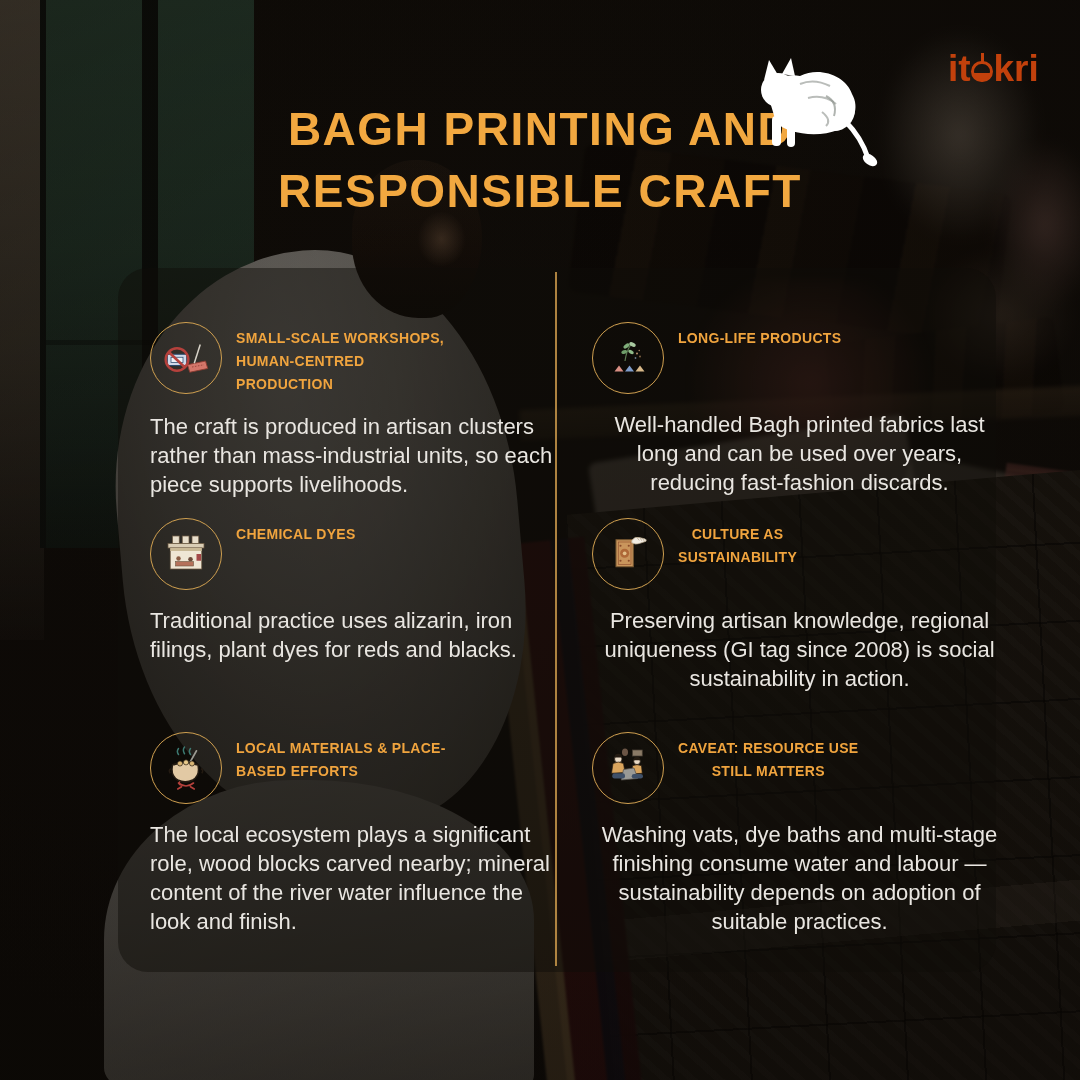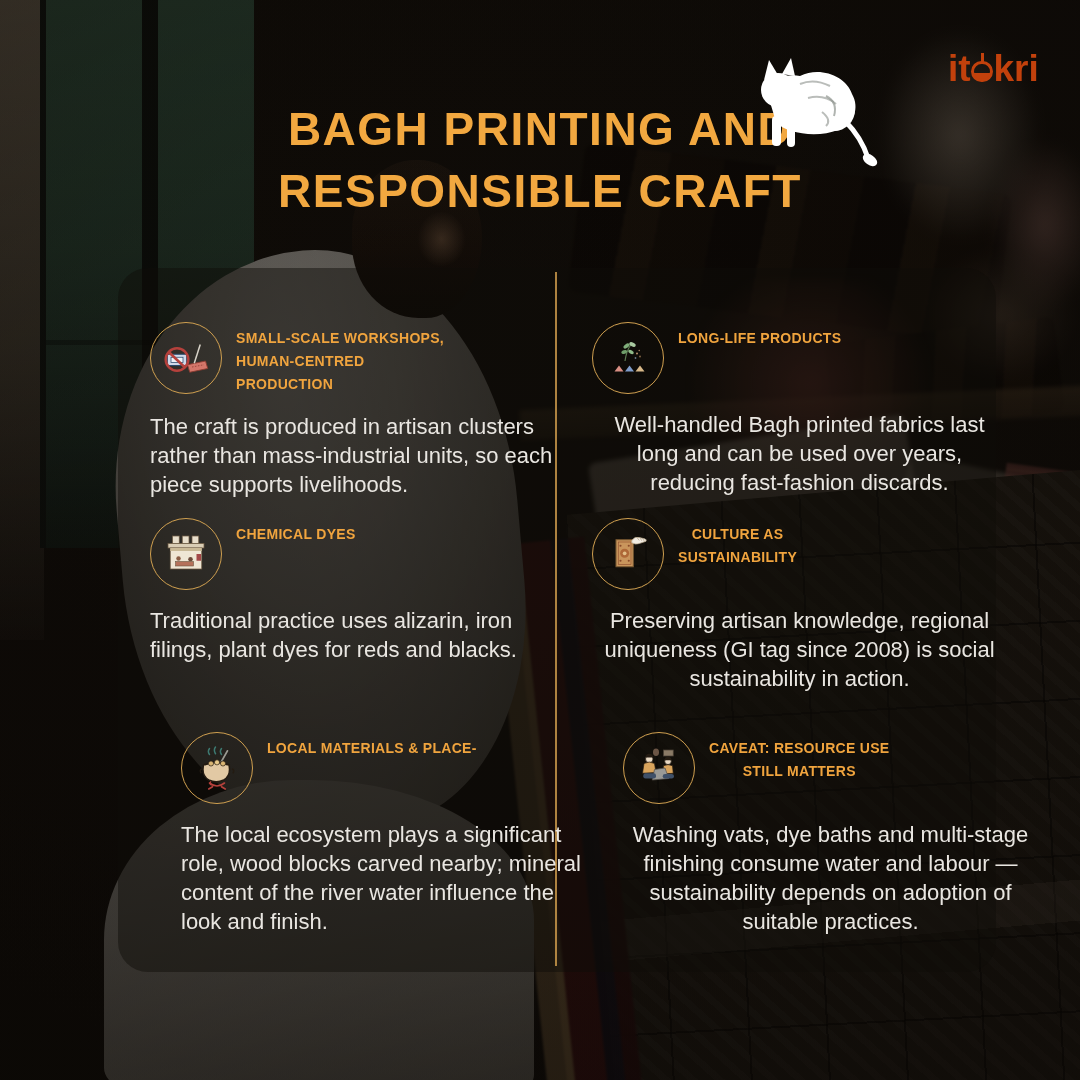--- a/index.html
+++ b/index.html
@@ -84,21 +84,21 @@
   
   .section{position:absolute;width:420px;z-index:5;}
   .sec-head{display:flex;align-items:flex-start;gap:14px;}
   .icon-circle{flex:0 0 auto;width:72px;height:72px;border:1.5px solid #d0a050;border-radius:50%;
     display:flex;align-items:center;justify-content:center;}
   .sec-title{margin:0;padding-top:5px;color:#f0a43e;font-size:14px;font-weight:700;
     letter-spacing:.3px;line-height:23px;text-transform:uppercase;}
   .sec-title span{display:block;}
   .sec-body{margin:16px 0 0 0;max-width:415px;color:#e9e6e1;font-size:22px;line-height:1.32;}
   .c1{left:150px;} .c2{left:592px;text-align:center;}
-  .r1{top:322px;} .r2{top:518px;} .r3{top:732px;margin-left:31px;}
+  .r1{top:322px;} .r2{top:518px;} .r3{top:732px;}
 </style>
 </head>
 <body>
 
 <div class="stage">
 
   <div class="bg">
     <div class="wall-strip"></div>
     <div class="green-door"></div>
     <div class="blocks-a"></div>
@@ -252,20 +252,21 @@
           <circle cx="24" cy="26" r="3.4" fill="#d9b574" stroke="#241b12" stroke-width=".9"></circle>
           <circle cx="32" cy="24.5" r="3.4" fill="#e8c98a" stroke="#241b12" stroke-width=".9"></circle>
           <circle cx="40" cy="26" r="3.4" fill="#d9b574" stroke="#241b12" stroke-width=".9"></circle>
           <path d="M12,33 q-4,2 -1,6 M52,33 q4,2 1,6" stroke="#241b12" stroke-width="2" fill="none"></path>
           <path d="M22,52 q10,8 20,0 M26,57 l-5,3 M38,57 l5,3" stroke="#b5413c" stroke-width="2.2" fill="none" stroke-linecap="round"></path>
           <path d="M24,50 q-3,3 1,5" stroke="#b5413c" stroke-width="1.8" fill="none"></path>
         </svg>
       </div>
       <h3 class="sec-title">
         <span>LOCAL MATERIALS &amp; PLACE-</span>
+        <span>BASED EFFORTS</span>
         <span></span>
       </h3>
     </div>
     <p class="sec-body">The local ecosystem plays a significant role, wood blocks carved nearby; mineral content of the river water influence the look and finish.</p>
   </div>
 
   <div class="section c2 r3">
     <div class="sec-head">
       <div class="icon-circle">
         <svg width="48" height="48" viewBox="0 0 64 64">

